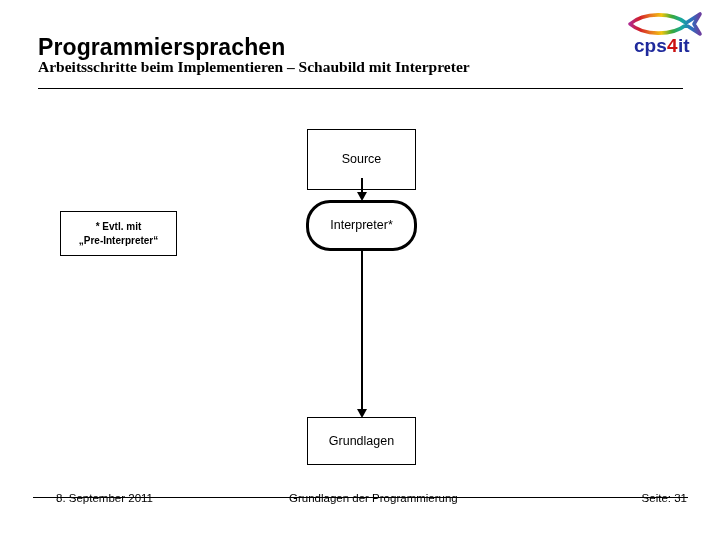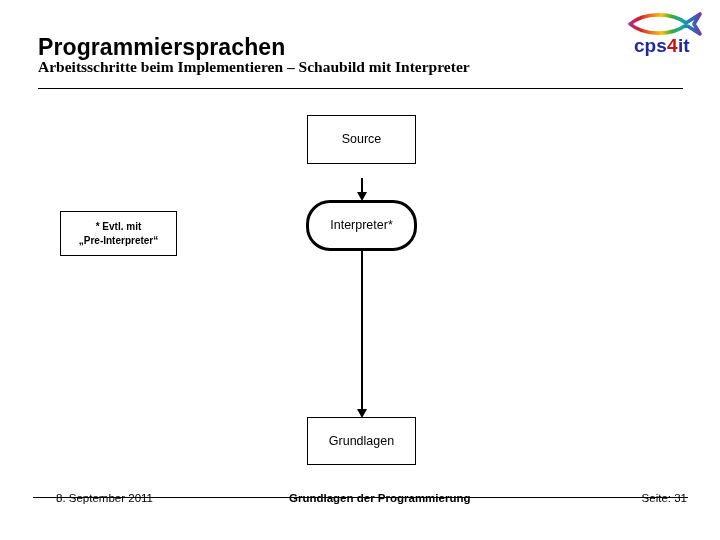--- a/index.html
+++ b/index.html
@@ -69,23 +69,23 @@
     font-size: 12.5px;
     line-height: 1.35;
   }
   .node.emphasis {
     border-width: 3.2px;
     border-radius: 24px;
   }
 
   #node-source {
     left: 307px;
-    top: 115px;
+    top: 129px;
     width: 109px;
-    height: 49px;
+    height: 61px;
   }
   #node-interpreter {
     left: 306px;
     top: 200px;
     width: 111px;
     height: 51px;
   }
   #node-lademodul {
     left: 307px;
     top: 417px;
@@ -154,21 +154,21 @@
     border-top: 1.2px solid #000000;
   }
   .footer-text {
     position: absolute;
     top: 492px;
     font-size: 11.5px;
     white-space: nowrap;
     margin-left: 18px;
   }
   #footer-date  { left: 38px; }
-  #footer-course{ left: 271px; font-weight: bold; }
+  #footer-course{ left: 271px; }
   #footer-page  { right: 33px; text-align: right; }
 </style>
 </head>
 <body>
 
 <div id="slide-title">Programmiersprachen</div>
 
 <div id="slide-subtitle">Arbeitsschritte beim Implementieren – Schaubild mit Interpreter</div>
 
 <div id="header-rule"></div>

